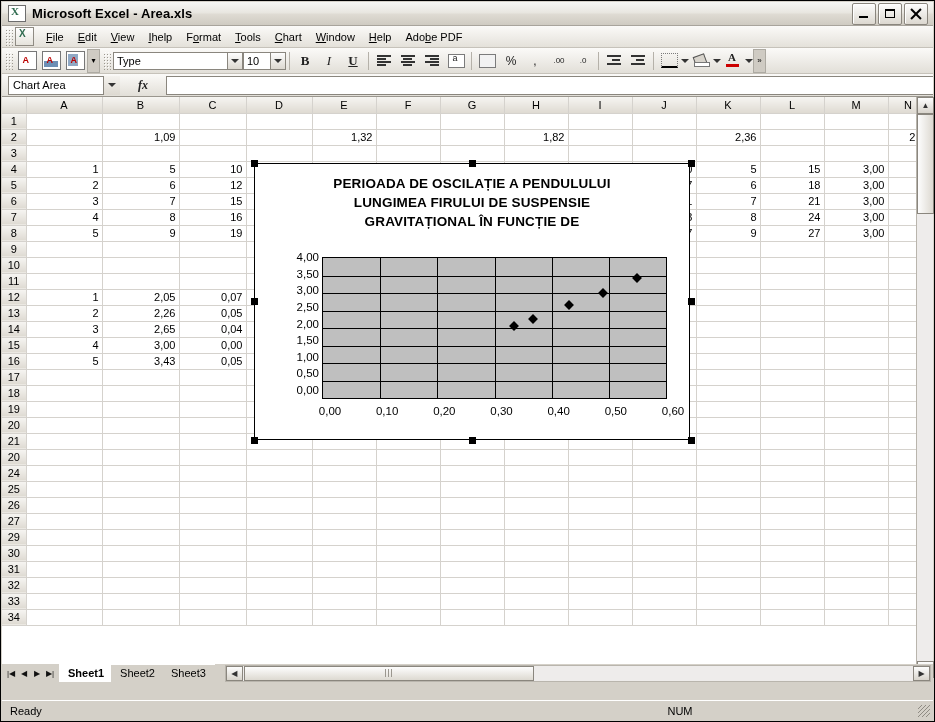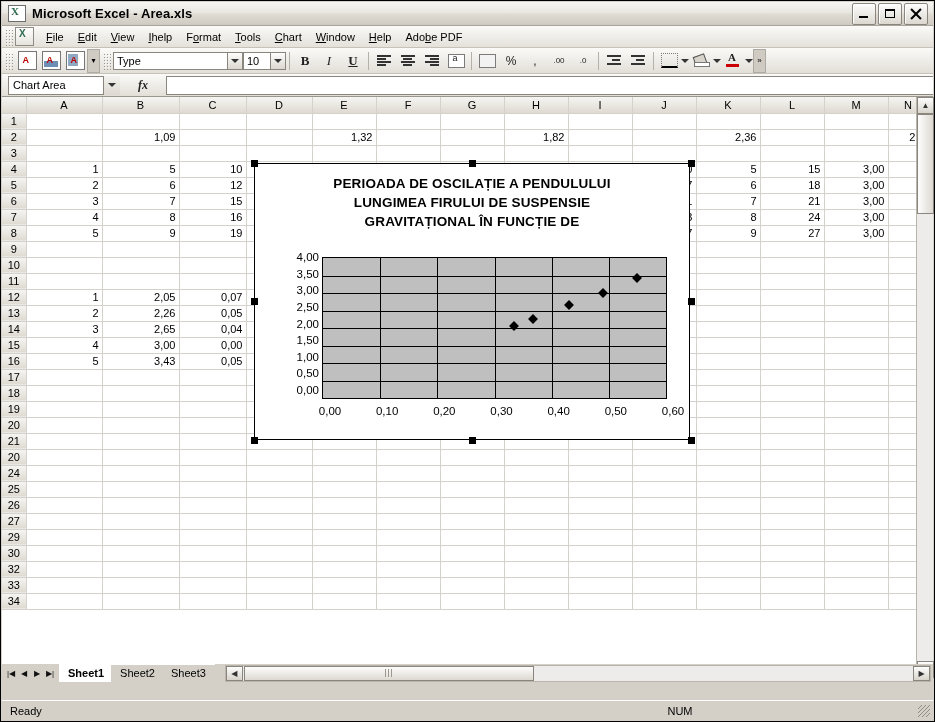--- a/index.html
+++ b/index.html
@@ -905,20 +905,37 @@
             <td class="num" style="width: 64px;"></td>
             <td class="num" style="width: 64px;"></td>
             <td class="num" style="width: 64px;"></td>
             <td class="num" style="width: 64px;"></td>
             <td class="num" style="width: 64px;"></td>
             <td class="num" style="width: 64px;"></td>
             <td class="num" style="width: 40px;"></td>
           </tr>
           <tr>
             <td class="rowhead">30</td>
+            <td class="num" style="width: 76px;"></td>
+            <td class="num" style="width: 77px;"></td>
+            <td class="num" style="width: 67px;"></td>
+            <td class="num" style="width: 66px;"></td>
+            <td class="num" style="width: 64px;"></td>
+            <td class="num" style="width: 64px;"></td>
+            <td class="num" style="width: 64px;"></td>
+            <td class="num" style="width: 64px;"></td>
+            <td class="num" style="width: 64px;"></td>
+            <td class="num" style="width: 64px;"></td>
+            <td class="num" style="width: 64px;"></td>
+            <td class="num" style="width: 64px;"></td>
+            <td class="num" style="width: 64px;"></td>
+            <td class="num" style="width: 40px;"></td>
+          </tr>
+          <tr>
+            <td class="rowhead">31</td>
             <td class="num" style="width: 76px;"></td>
             <td class="num" style="width: 77px;"></td>
             <td class="num" style="width: 67px;"></td>
             <td class="num" style="width: 66px;"></td>
             <td class="num" style="width: 64px;"></td>
             <td class="num" style="width: 64px;"></td>
             <td class="num" style="width: 64px;"></td>
             <td class="num" style="width: 64px;"></td>
             <td class="num" style="width: 64px;"></td>
             <td class="num" style="width: 64px;"></td>

